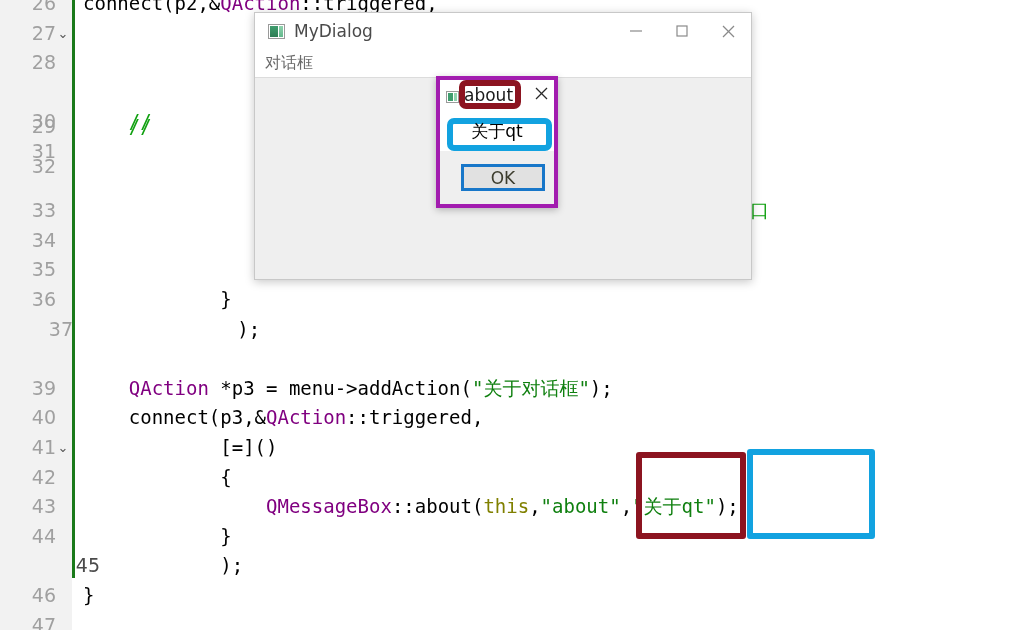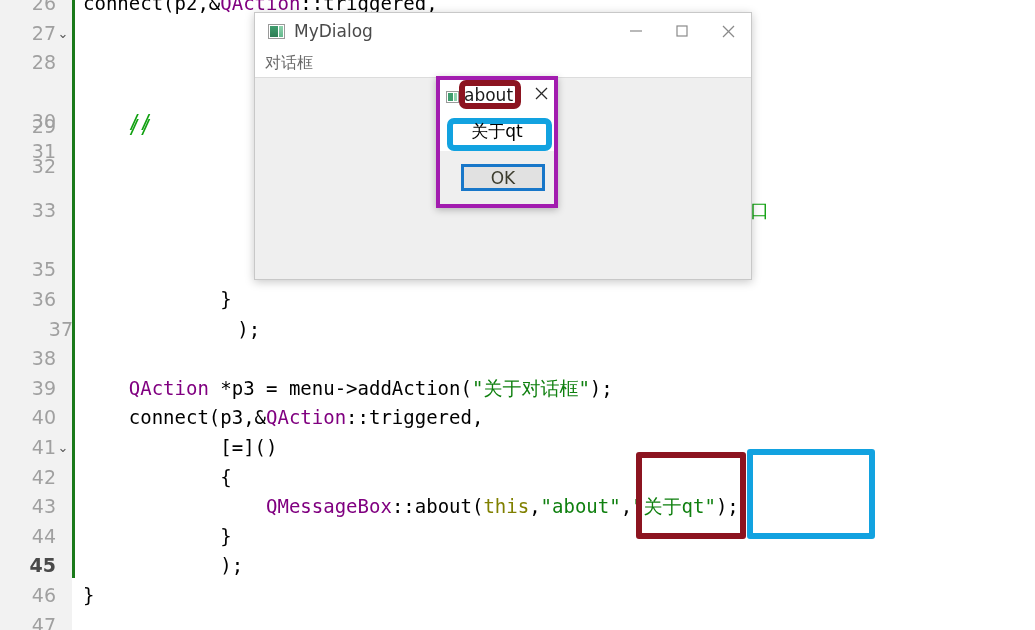--- a/index.html
+++ b/index.html
@@ -45,21 +45,21 @@
   }
   .lno {
     position: absolute;
     left: 0; top: 0;
     width: 56px;
     text-align: right;
     color: #a0a0a0;
     font-family: "DejaVu Sans", sans-serif;
     font-size: 19px;
   }
-  .lno.cur { color: #4a4a4a; font-weight: bold; }
+  .lno.cur { color: #4a4a4a; font-weight: normal; padding-left: 44px; }
   .fold {
     position: absolute;
     left: 52px; top: 0;
     width: 22px;
     text-align: center;
     color: #555;
     font-size: 13px;
     font-family: "DejaVu Sans", sans-serif;
   }
   .ltext {
@@ -279,24 +279,24 @@
 
   <div class="code-area" id="code-area">
       <div class="line" style="top: -11px;"><span class="lno">26</span><span class="ltext"><span class="t-plain">connect(p2,&amp;</span><span class="t-type">QAction</span><span class="t-plain">::triggered,</span></span></div>
       <div class="line" style="top: 18.6px;"><span class="lno">27</span><span class="fold">⌄</span><span class="ltext"></span></div>
       <div class="line" style="top: 48.2px;"><span class="lno">28</span><span class="ltext"></span></div>
       <div class="line" style="top: 77.8px; margin-top: 34px;"><span class="lno">29</span><span class="ltext"><span class="t-cmt">    //</span></span></div>
       <div class="line" style="top: 107.4px;"><span class="lno">30</span><span class="ltext"><span class="t-cmt">    //</span></span></div>
       <div class="line" style="top: 137px;"><span class="lno">31</span><span class="ltext"></span></div>
       <div class="line" style="top: 152px; padding-left: 32px;"><span class="lno">32</span><span class="ltext"></span></div>
       <div class="line" style="top: 196.2px;"><span class="lno">33</span><span class="ltext"><span class="t-plain">                                      </span><span class="t-type">close</span><span class="t-plain">);</span><span class="t-plain">       </span><span class="t-cmt">// 当窗口</span></span></div>
+      <div class="line" style="top: 225.8px;"><span class="lno">34</span><span class="ltext"></span></div>
       <div class="line" style="top: 255.4px;"><span class="lno">35</span><span class="ltext"></span></div>
       <div class="line" style="top: 285px;"><span class="lno">36</span><span class="ltext"><span class="t-plain">            }</span></span></div>
       <div class="line" style="top: 314.6px; margin-left: 17px;"><span class="lno">37</span><span class="ltext"><span class="t-plain">            );</span></span></div>
-      <div class="line" style="top: 344.2px;"><span class="lno">38</span><span class="ltext"></span></div>
       <div class="line" style="top: 373.8px;"><span class="lno">39</span><span class="ltext"><span class="t-plain">    </span><span class="t-type">QAction</span><span class="t-plain"> *p3 = menu-&gt;addAction(</span><span class="t-str">"关于对话框"</span><span class="t-plain">);</span></span></div>
       <div class="line" style="top: 403.4px;"><span class="lno">40</span><span class="ltext"><span class="t-plain">    connect(p3,&amp;</span><span class="t-type">QAction</span><span class="t-plain">::triggered,</span></span></div>
       <div class="line" style="top: 433px;"><span class="lno">41</span><span class="fold">⌄</span><span class="ltext"><span class="t-plain">            [=]()</span></span></div>
       <div class="line" style="top: 462.6px;"><span class="lno">42</span><span class="ltext"><span class="t-plain">            {</span></span></div>
       <div class="line" style="top: 492.2px;"><span class="lno">43</span><span class="ltext"><span class="t-plain">                </span><span class="t-type">QMessageBox</span><span class="t-plain">::about(</span><span class="t-kw">this</span><span class="t-plain">,</span><span class="t-str">"about"</span><span class="t-plain">,</span><span class="t-str">"关于qt"</span><span class="t-plain">);</span></span></div>
       <div class="line" style="top: 521.8px;"><span class="lno">44</span><span class="ltext"><span class="t-plain">            }</span></span></div>
       <div class="line" style="top: 551.4px;"><span class="lno cur">45</span><span class="ltext"><span class="t-plain">            );</span></span></div>
       <div class="line" style="top: 581px;"><span class="lno">46</span><span class="ltext"><span class="t-plain">}</span></span></div>
       <div class="line" style="top: 610.6px;"><span class="lno">47</span><span class="ltext"></span></div>
     </div>

